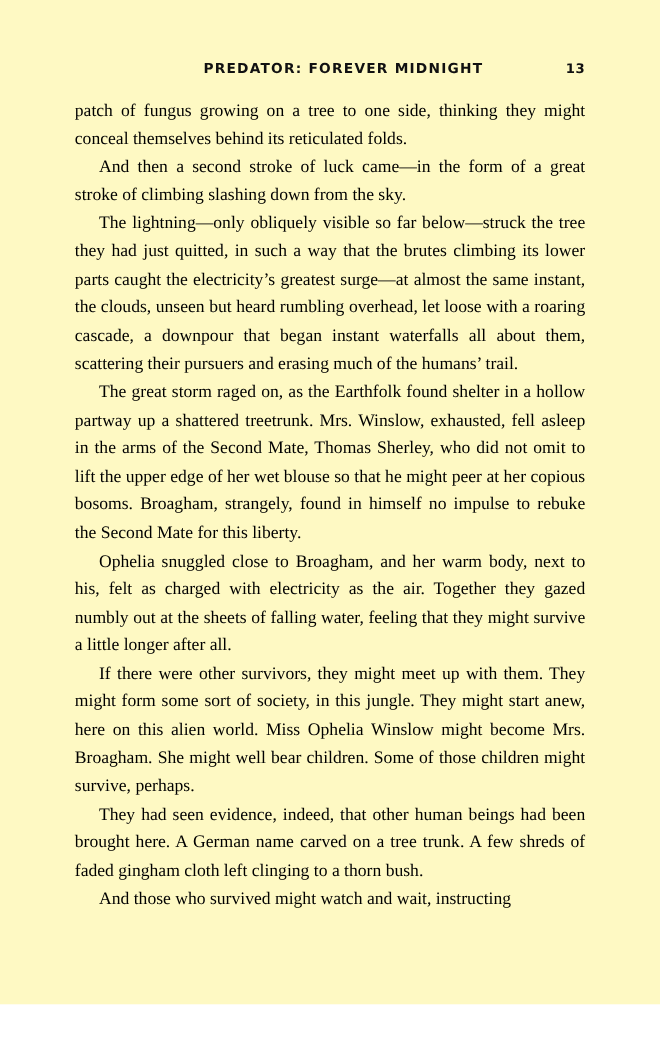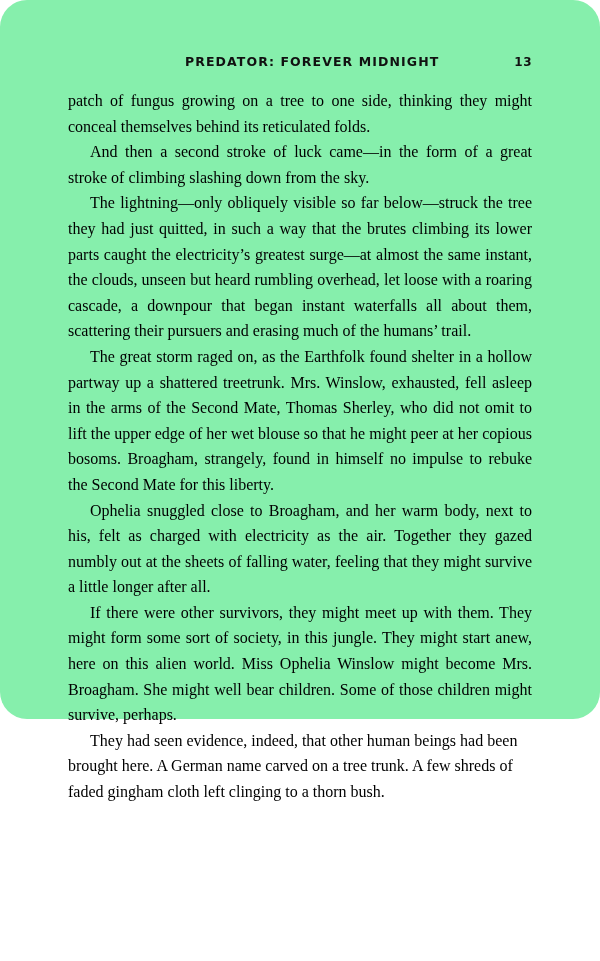--- a/index.html
+++ b/index.html
@@ -13,23 +13,22 @@
     font-family: "Liberation Serif", serif;
     color: #000000;
     position: relative;
     overflow: hidden;
   }
   .page {
     position: absolute;
     left: 0;
     top: 0;
     width: 600px;
-    height: 719px;
-    background: #86efac;
-    border-radius: 27px;
+    height: 913px;
+    background: #fef9c3;
   }
   .running-head {
     position: absolute;
     left: 68px;
     top: 54px;
     width: 464px;
     display: flex;
     align-items: baseline;
     justify-content: space-between;
     font-family: "DejaVu Sans", sans-serif;
@@ -81,15 +80,16 @@
   </div>
 
   <div class="body-text">
     <p>patch of fungus growing on a tree to one side, thinking they might conceal themselves behind its reticulated folds.</p>
     <p class="indent">And then a second stroke of luck came—in the form of a great stroke of climbing slashing down from the sky.</p>
     <p class="indent">The lightning—only obliquely visible so far below—struck the tree they had just quitted, in such a way that the brutes climbing its lower parts caught the electricity’s greatest surge—at almost the same instant, the clouds, unseen but heard rumbling overhead, let loose with a roaring cascade, a downpour that began instant waterfalls all about them, scattering their pursuers and erasing much of the humans’ trail.</p>
     <p class="indent">The great storm raged on, as the Earthfolk found shelter in a hollow partway up a shattered treetrunk. Mrs. Winslow, exhausted, fell asleep in the arms of the Second Mate, Thomas Sherley, who did not omit to lift the upper edge of her wet blouse so that he might peer at her copious bosoms. Broagham, strangely, found in himself no impulse to rebuke the Second Mate for this liberty.</p>
     <p class="indent">Ophelia snuggled close to Broagham, and her warm body, next to his, felt as charged with electricity as the air. Together they gazed numbly out at the sheets of falling water, feeling that they might survive a little longer after all.</p>
     <p class="indent">If there were other survivors, they might meet up with them. They might form some sort of society, in this jungle. They might start anew, here on this alien world. Miss Ophelia Winslow might become Mrs. Broagham. She might well bear children. Some of those children might survive, perhaps.</p>
     <p class="indent">They had seen evidence, indeed, that other human beings had been brought here. A German name carved on a tree trunk. A few shreds of faded gingham cloth left clinging to a thorn bush.</p>
+    <p class="indent">And those who survived might watch and wait, instructing</p>
   </div>
 
 </div>
 
 </body></html>

